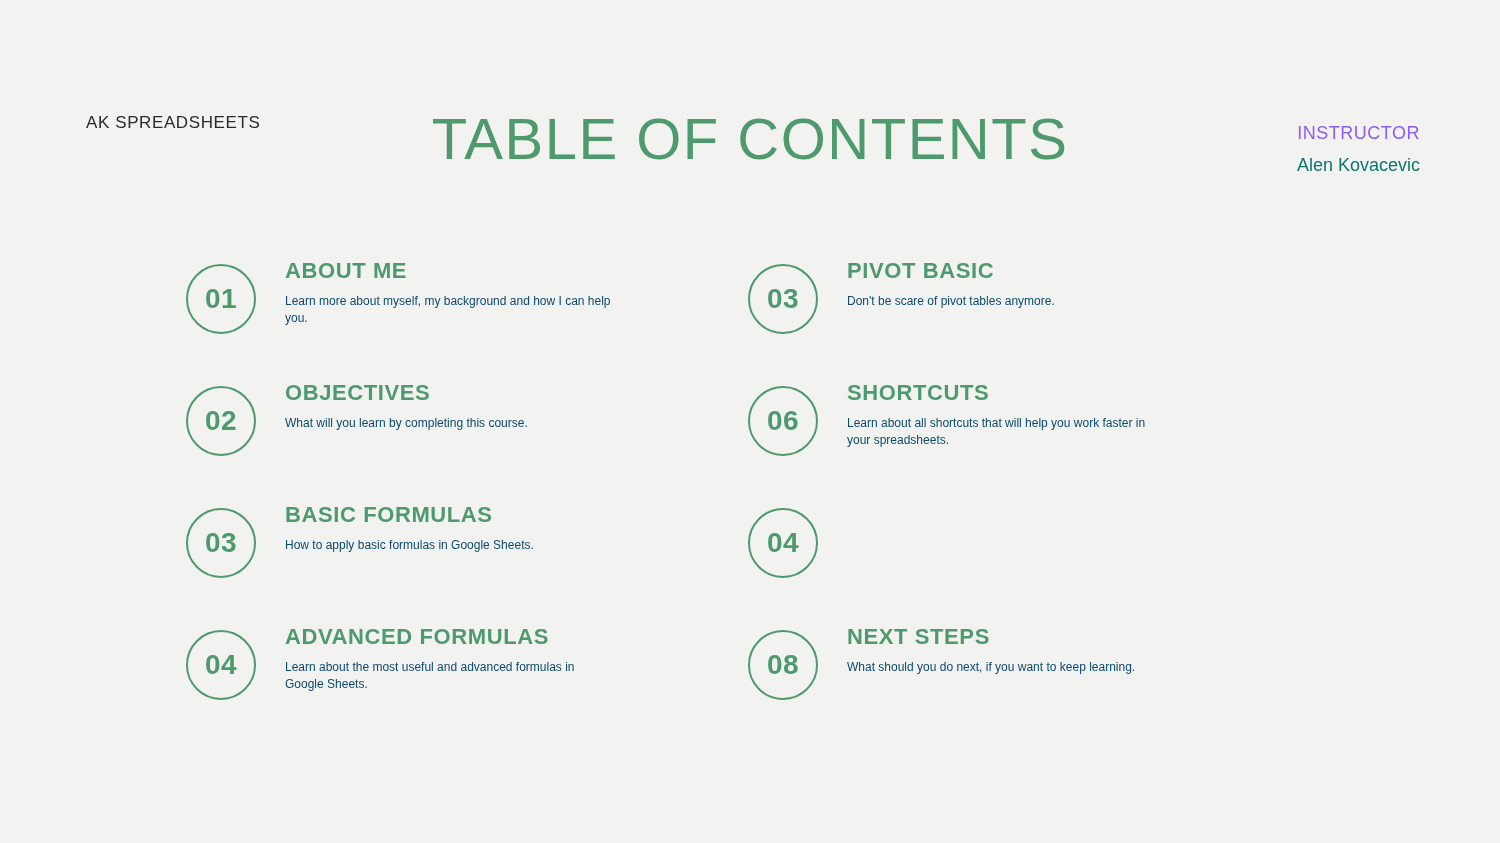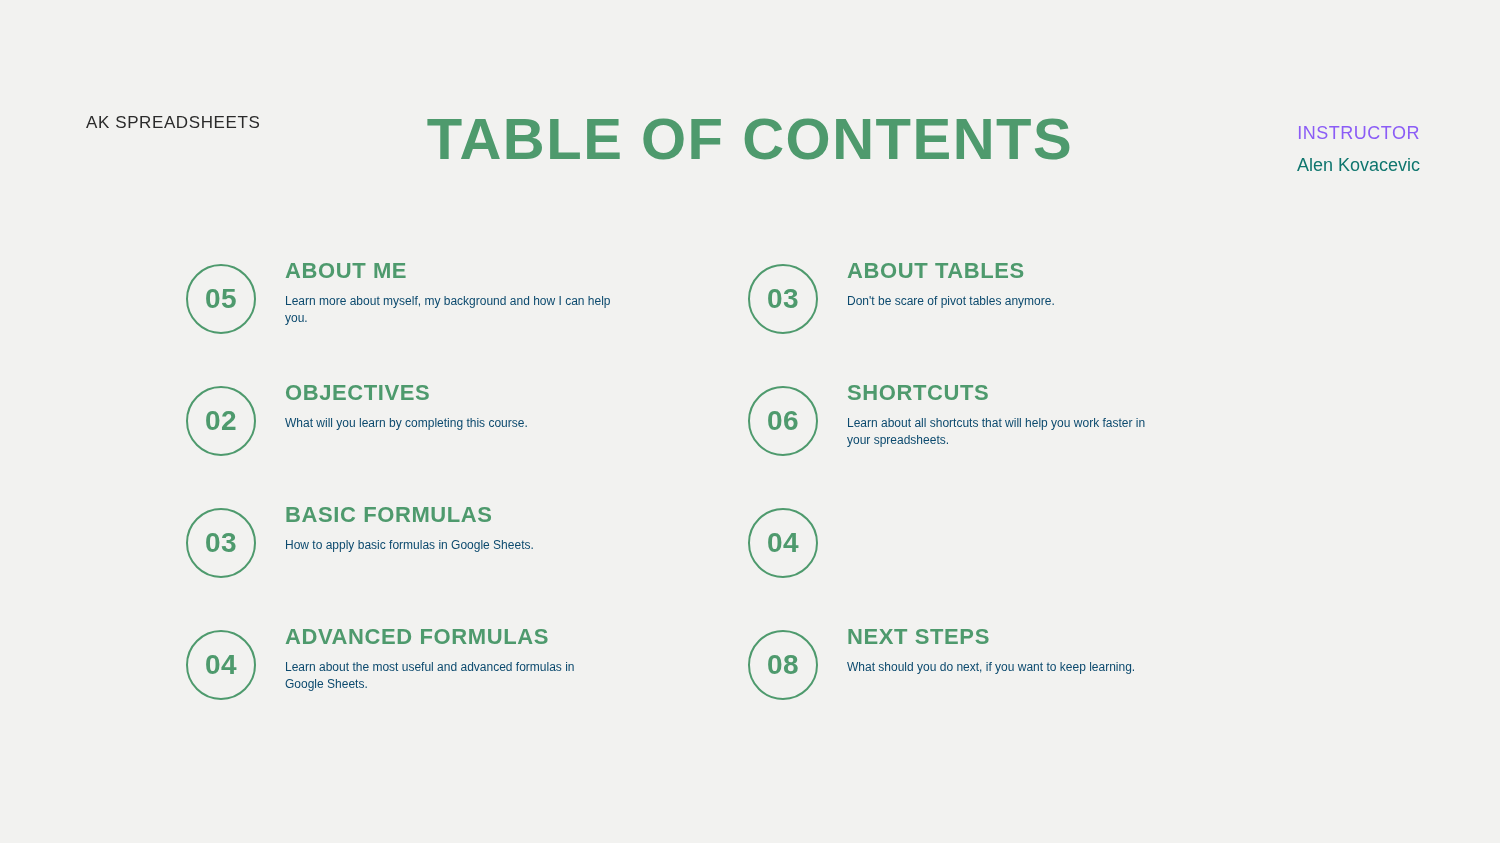--- a/index.html
+++ b/index.html
@@ -30,21 +30,21 @@
     letter-spacing: 0.6px;
     color: #2b2b2b;
   }
   .title {
     position: absolute;
     left: 0;
     right: 0;
     top: 105px;
     text-align: center;
     font-size: 58px;
-    font-weight: bold;
+    font-weight: normal;
     letter-spacing: 1.5px;
     color: #4e9a6d;
   }
   .instructor {
     position: absolute;
     right: 80px;
     top: 118px;
     text-align: right;
     line-height: 1.75;
   }
@@ -123,21 +123,21 @@
   <div class="instructor">
     <div class="label">INSTRUCTOR</div>
     <div class="name">Alen Kovacevic</div>
   </div>
 
   <div class="columns">
 
     <div class="col left">
 
       <div class="entry">
-        <div class="badge">05</div>
+        <div class="badge">01</div>
         <div class="entry-text">
           <div class="entry-title">ABOUT ME</div>
           <div class="entry-desc">Learn more about myself, my background and how I can help you.</div>
         </div>
       </div>
 
       <div class="entry">
         <div class="badge">02</div>
         <div class="entry-text">
           <div class="entry-title">OBJECTIVES</div>
@@ -161,21 +161,21 @@
         </div>
       </div>
 
     </div>
 
     <div class="col right">
 
       <div class="entry">
         <div class="badge">03</div>
         <div class="entry-text">
-          <div class="entry-title">ABOUT TABLES</div>
+          <div class="entry-title">PIVOT BASIC</div>
           <div class="entry-desc">Don't be scare of pivot tables anymore.</div>
         </div>
       </div>
 
       <div class="entry">
         <div class="badge">06</div>
         <div class="entry-text">
           <div class="entry-title">SHORTCUTS</div>
           <div class="entry-desc">Learn about all shortcuts that will help you work faster in your spreadsheets.</div>
         </div>

